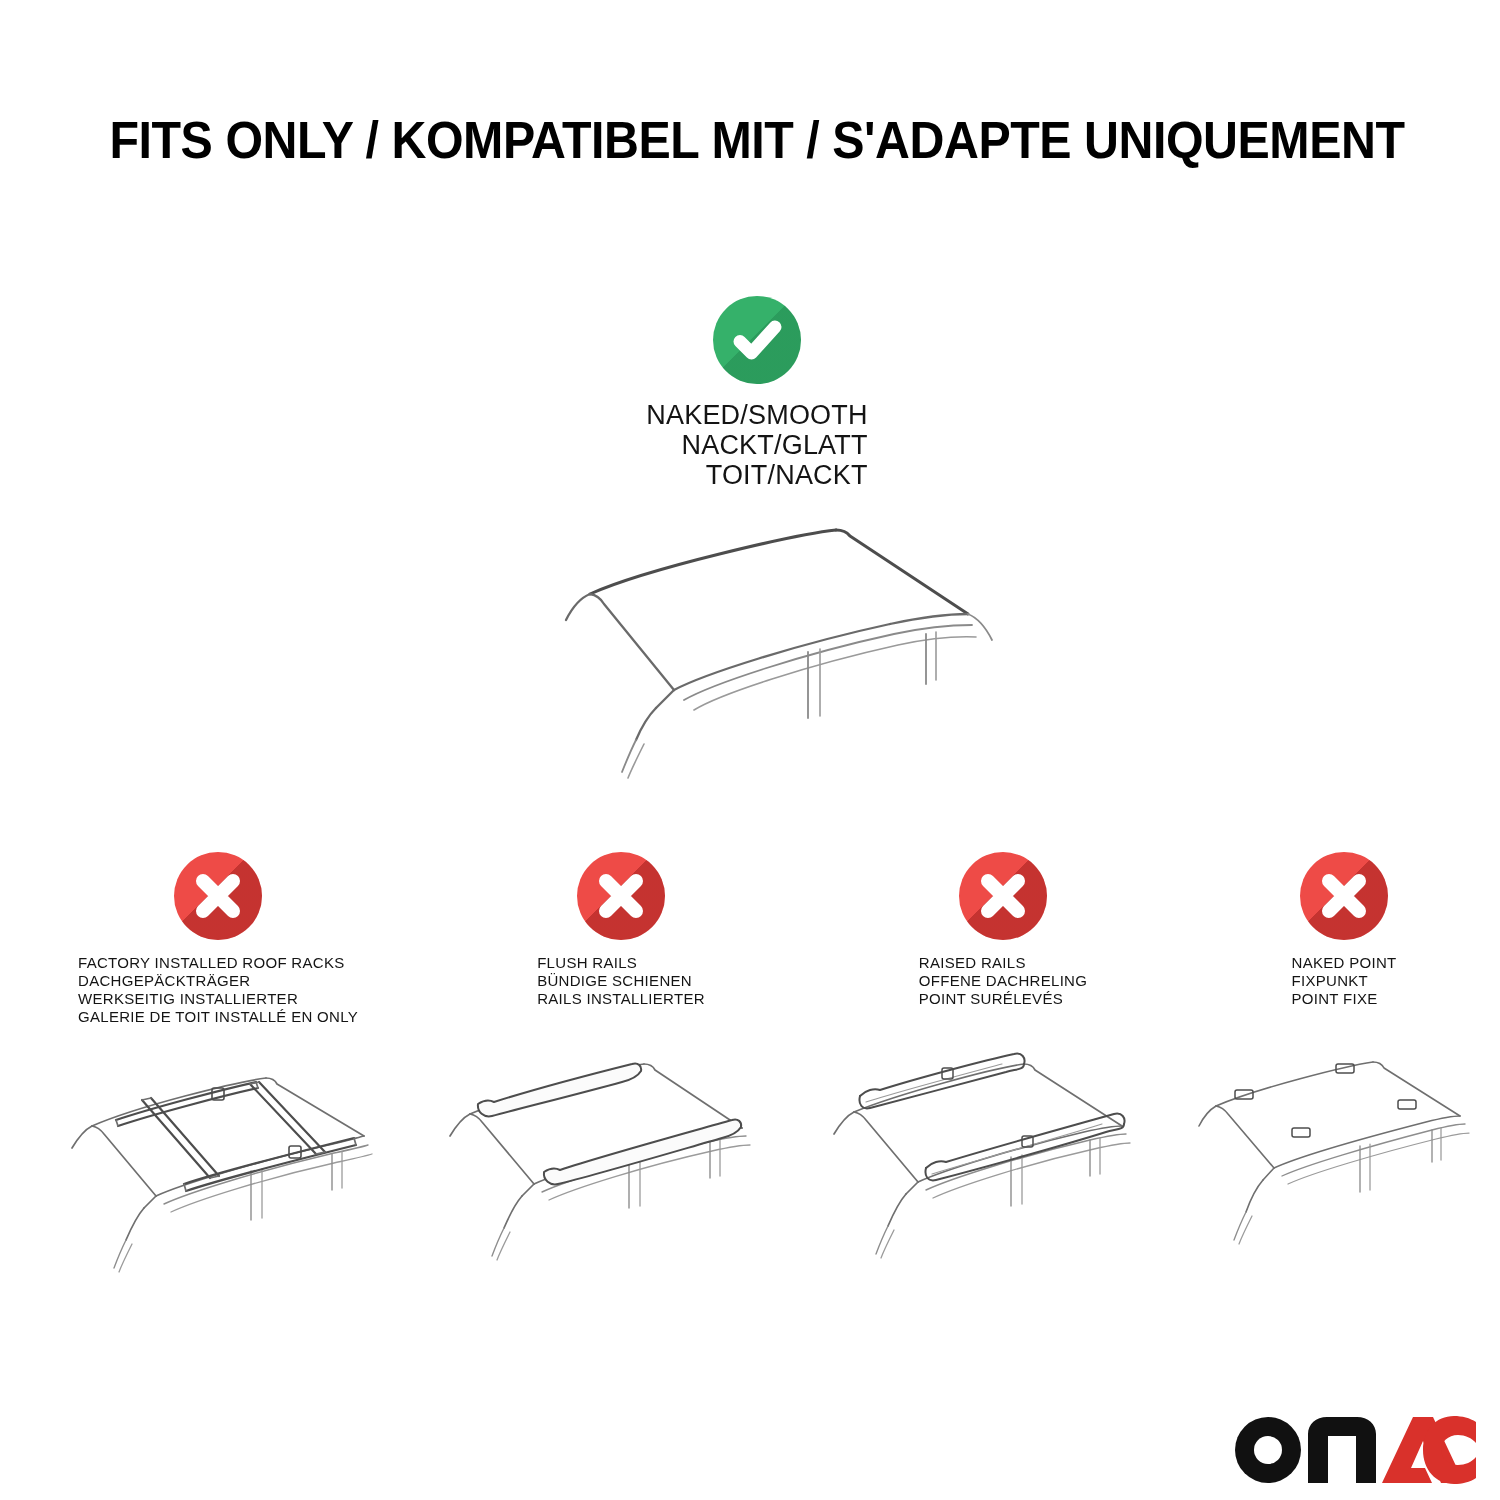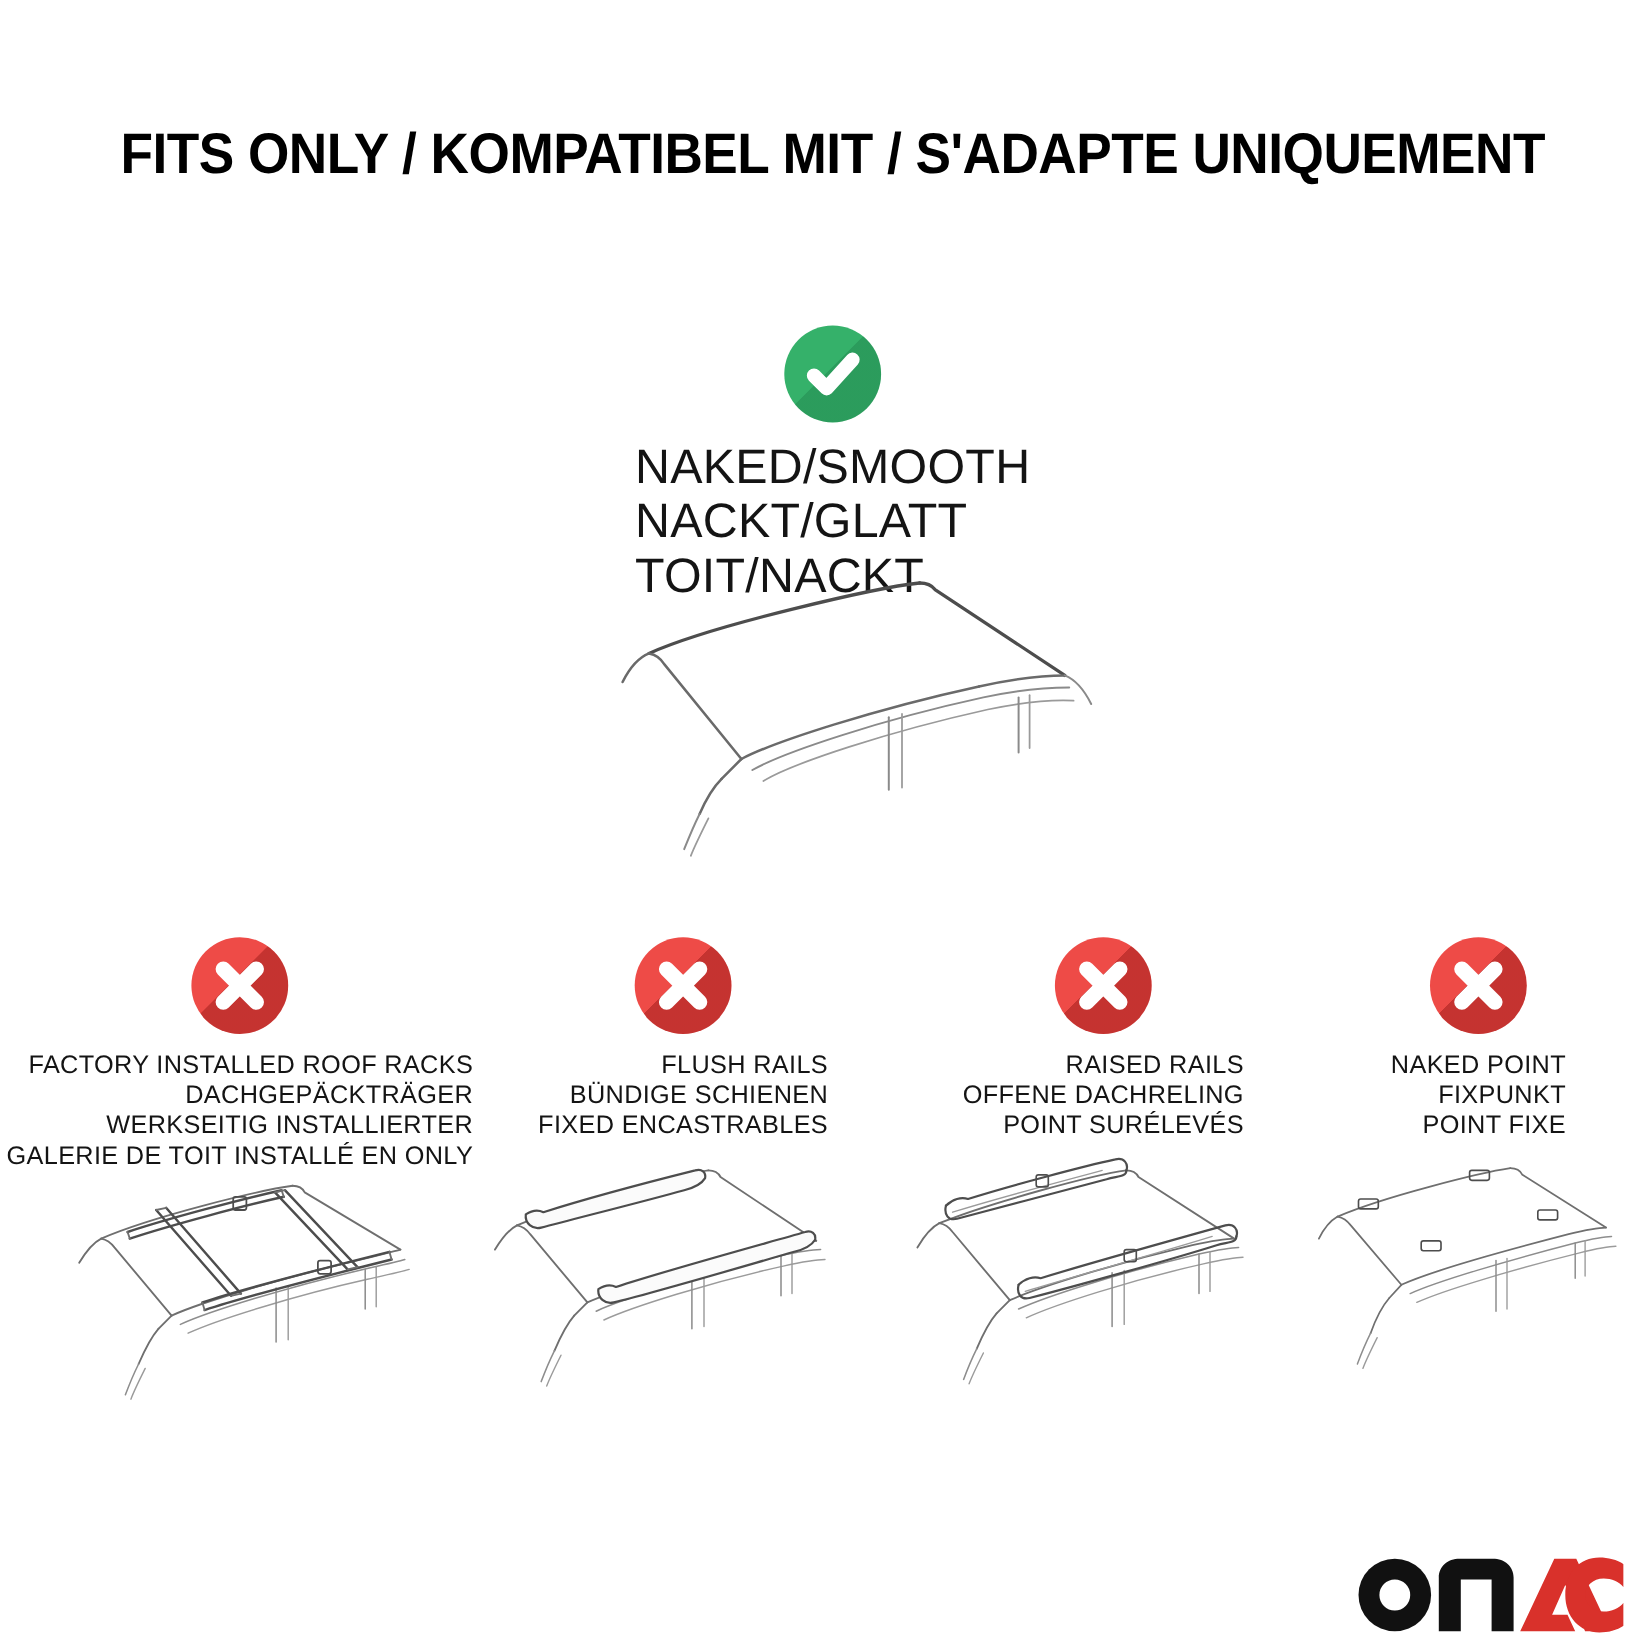--- a/index.html
+++ b/index.html
@@ -53,22 +53,22 @@
   .badge.good .shadow{
     background:linear-gradient(135deg, rgba(0,0,0,0) 46%, rgba(0,60,30,0.18) 46.2%);
   }
   .badge.bad .shadow{
     background:linear-gradient(135deg, rgba(0,0,0,0) 44%, rgba(110,0,0,0.32) 44.2%);
   }
   .badge svg{position:absolute;left:0;top:0;}
 
   .good-text{
     margin-top:16px;
-    text-align:left;
-    font-size:44px;
+    text-align:right;
+    font-size:27px;
     font-weight:300;
     line-height:1.12;
     letter-spacing:0.2px;
     color:#141414;
   }
   .good-text div{white-space:nowrap;}
 
   .good-art{
     position:absolute;
     left:498px; top:518px;
@@ -84,22 +84,22 @@
   }
   .bad-col{
     position:absolute;
     top:0;
     display:flex;
     flex-direction:column;
     align-items:center;
   }
   .bad-col .label{
     margin-top:14px;
-    text-align:right;
-    font-size:23px;
+    text-align:left;
+    font-size:15px;
     font-weight:300;
     line-height:1.2;
     letter-spacing:0.3px;
     color:#141414;
   }
   .bad-col .label div{white-space:nowrap;}
   .bad-art{
     position:absolute;
     top:1050px;
     height:230px;
@@ -185,21 +185,21 @@
     <div class="bad-col" style="left:430px;width:382px;">
       <div class="badge bad">
         <div class="shadow"></div>
         <svg width="88" height="88" viewBox="0 0 88 88">
           <path d="M29 29 L59 59 M59 29 L29 59" fill="none" stroke="#ffffff" stroke-width="14" stroke-linecap="round"></path>
         </svg>
       </div>
       <div class="label">
         <div>FLUSH RAILS</div>
         <div>BÜNDIGE SCHIENEN</div>
-        <div>FIXED ENCASTRABLES</div>
+        <div>RAILS INSTALLIERTER</div>
       </div>
     </div>
 
     <div class="bad-col" style="left:812px;width:382px;">
       <div class="badge bad">
         <div class="shadow"></div>
         <svg width="88" height="88" viewBox="0 0 88 88">
           <path d="M29 29 L59 59 M59 29 L29 59" fill="none" stroke="#ffffff" stroke-width="14" stroke-linecap="round"></path>
         </svg>
       </div>

